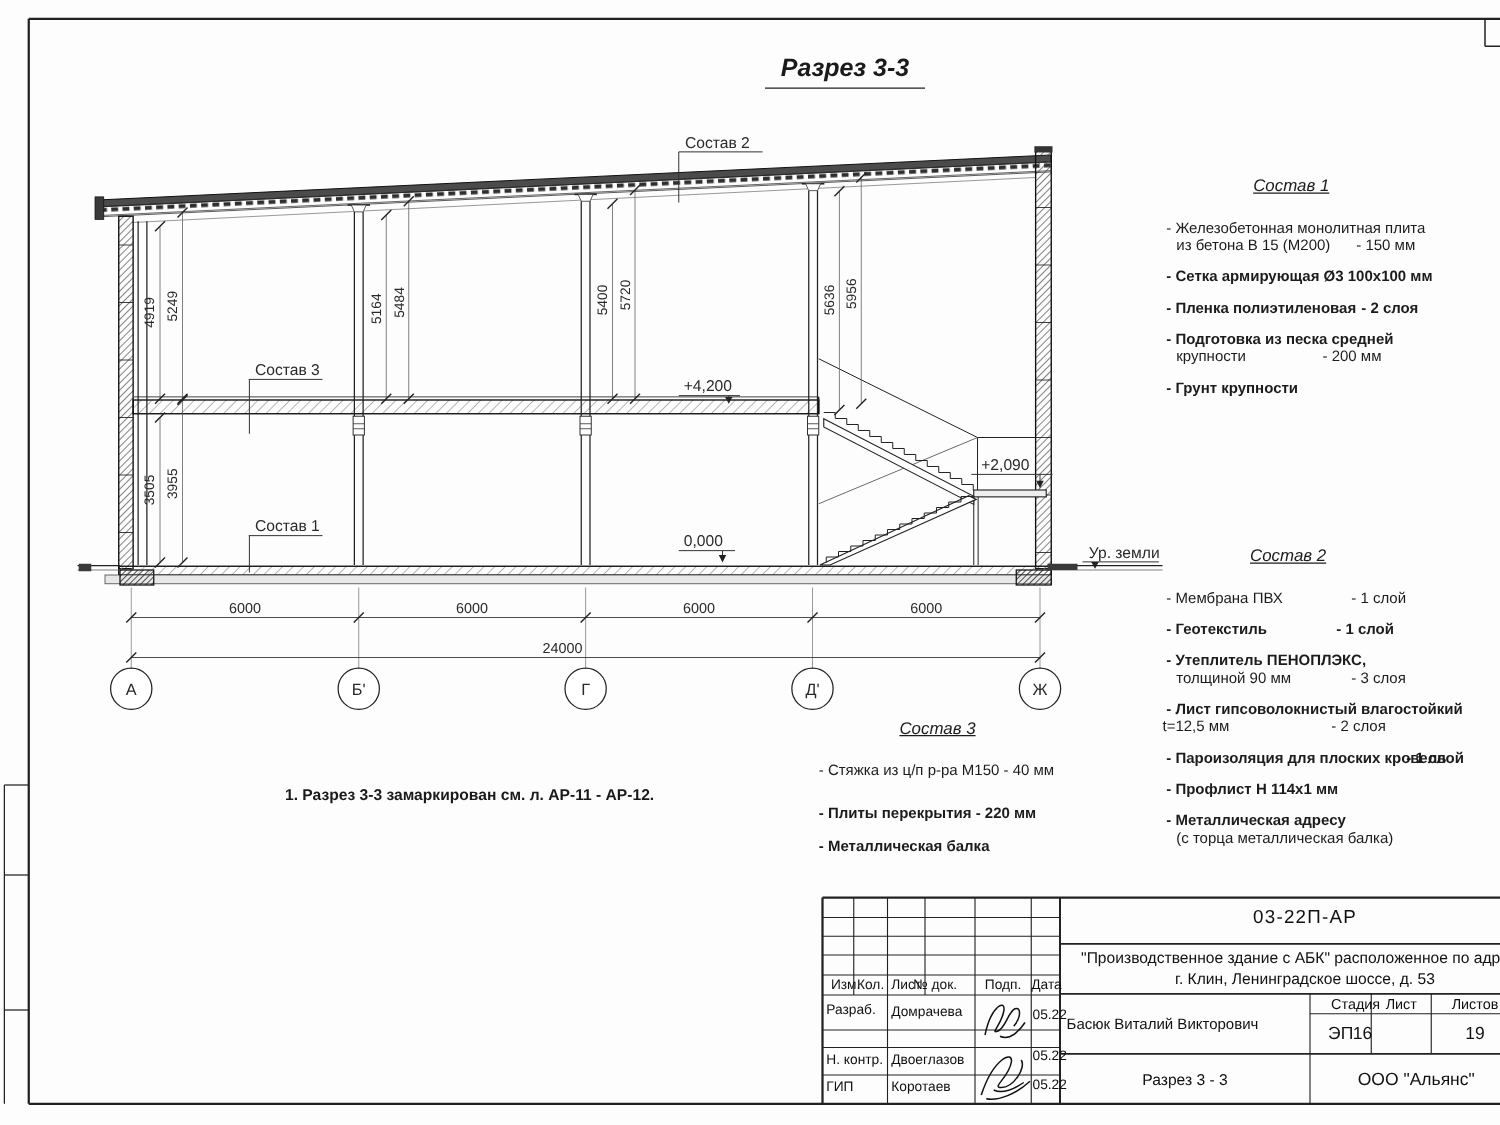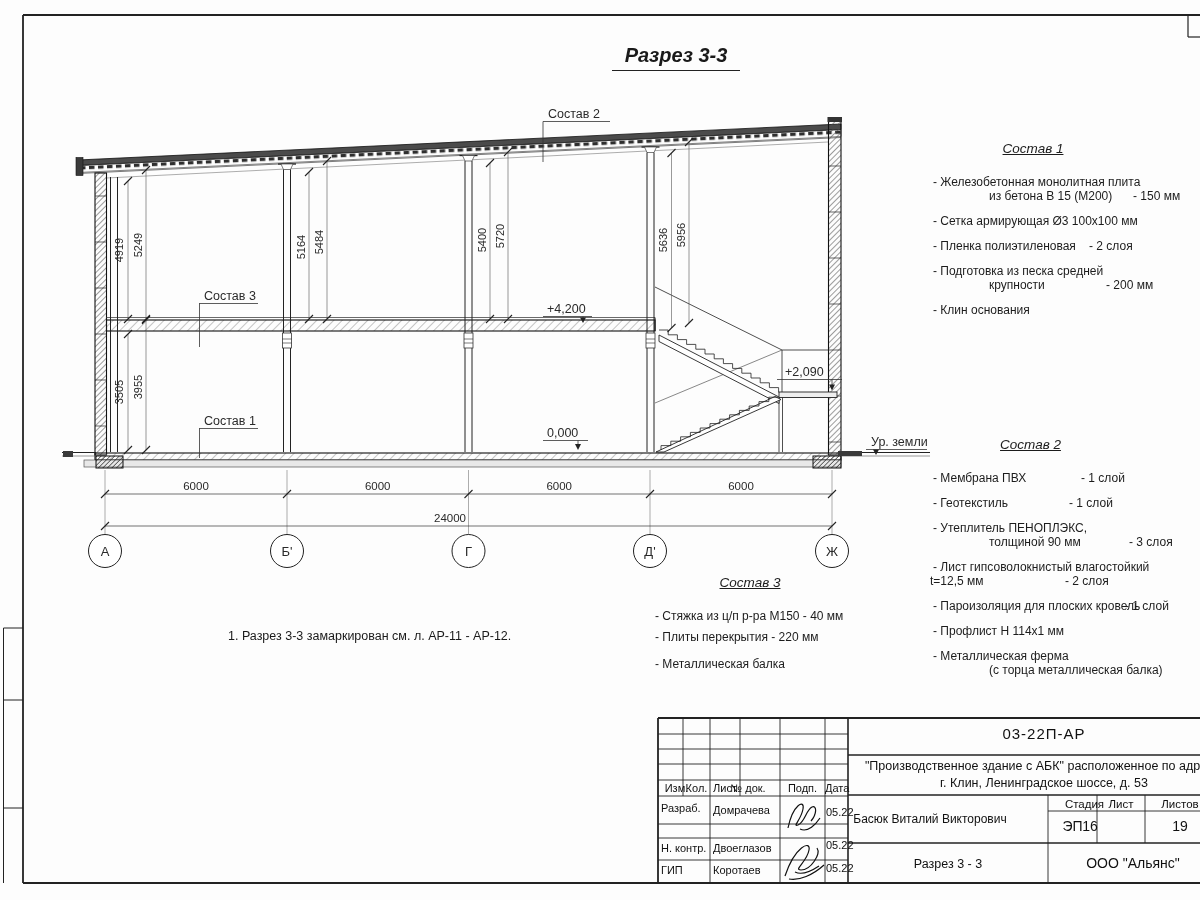--- a/index.html
+++ b/index.html
@@ -4,29 +4,29 @@
 <style>
   html,body{margin:0;padding:0;}
   body{width:1200px;height:900px;background:#fdfdfd;overflow:hidden;position:relative;
        font-family:"Liberation Sans",sans-serif;color:#1a1a1a;}
   svg text{font-family:"Liberation Sans",sans-serif;fill:#2a2a2a;}
   .abs{position:absolute;}
   
   #sheet-title{left:612px;top:44px;width:128px;text-align:center;font-size:20px;
     font-style:italic;font-weight:bold;border-bottom:1.6px solid #222;padding-bottom:3px;}
   
-  #note{left:228px;top:629px;font-size:12.5px;}
+  #note{left:228px;top:629px;font-size:12.5px;font-weight:bold;}
   
   .spec{position:absolute;font-size:12px;line-height:14px;color:#1c1c1c;}
   .spec-h{font-style:italic;text-decoration:underline;text-align:center;
           font-size:13.5px;margin-bottom:19px;font-weight:normal;}
   .sp-line{position:relative;height:14px;white-space:nowrap;}
   .sp-line .r{position:absolute;top:0;}
-  .gap{margin-top:11px;}
-  .ind{padding-left:8px;margin-left:48px;}
+  .gap{margin-top:11px;font-weight:bold;}
+  .ind{padding-left:8px;}
   
   #tb{left:0;top:0;width:1200px;height:900px;pointer-events:none;}
   .tbt{position:absolute;font-size:11px;color:#111;}
   .ctr{text-align:center;}
 </style>
 </head>
 <body>
 
 <svg class="abs" width="1200" height="900" viewBox="0 0 1200 900" style="left:0;top:0">
   <defs>
@@ -325,41 +325,41 @@
 <div class="abs" id="note">1. Разрез 3-3 замаркирован см. л. АР-11 - АР-12.</div>
 
 <div class="spec" style="left:933px;top:142px;width:200px">
   <div class="spec-h">Состав 1</div>
   <div class="sp-line"><span>- Железобетонная  монолитная плита</span></div>
   <div class="sp-line ind"><span>из бетона В 15 (М200)</span><span class="r" style="left:152px">- 150 мм</span></div>
   <div class="sp-line gap"><span>- Сетка армирующая Ø3 100х100 мм</span></div>
   <div class="sp-line gap"><span>- Пленка полиэтиленовая</span><span class="r" style="left:156px">-  2 слоя</span></div>
   <div class="sp-line gap"><span>- Подготовка из песка средней</span></div>
   <div class="sp-line ind"><span>крупности</span><span class="r" style="left:125px">- 200 мм</span></div>
-  <div class="sp-line gap"><span>- Клин основания</span></div>
+  <div class="sp-line gap"><span>- Грунт крупности</span></div>
 </div>
 
 <div class="spec" style="left:933px;top:438px;width:240px">
   <div class="spec-h" style="width:195px">Состав 2</div>
   <div class="sp-line"><span>- Мембрана ПВХ</span><span class="r" style="left:148px">- 1 слой</span></div>
   <div class="sp-line gap"><span>- Геотекстиль</span><span class="r" style="left:136px">- 1 слой</span></div>
   <div class="sp-line gap"><span>- Утеплитель ПЕНОПЛЭКС,</span></div>
   <div class="sp-line ind"><span>толщиной 90 мм</span><span class="r" style="left:148px">- 3 слоя</span></div>
   <div class="sp-line gap"><span>- Лист гипсоволокнистый влагостойкий</span></div>
   <div class="sp-line" style="margin-left:-3px"><span>t=12,5 мм</span><span class="r" style="left:135px">- 2 слоя</span></div>
   <div class="sp-line gap"><span>- Пароизоляция для плоских кровель</span><span class="r" style="left:192px">- 1 слой</span></div>
   <div class="sp-line gap"><span>- Профлист Н 114х1 мм</span></div>
-  <div class="sp-line gap"><span>- Металлическая ферма</span></div>
+  <div class="sp-line gap"><span>- Металлическая адресу</span></div>
   <div class="sp-line ind"><span>(с торца металлическая балка)</span></div>
 </div>
 
 <div class="spec" style="left:655px;top:576px;width:190px">
   <div class="spec-h">Состав 3</div>
   <div class="sp-line"><span>- Стяжка из ц/п р-ра М150 - 40 мм</span></div>
-  <div class="sp-line gap" style="margin-top:7px"><span>- Плиты перекрытия - 220 мм</span></div>
+  <div class="sp-line gap" style="margin-top:20px"><span>- Плиты перекрытия - 220 мм</span></div>
   <div class="sp-line gap" style="margin-top:13px"><span>- Металлическая балка</span></div>
 </div>
 
 <div id="tb">
   <div class="tbt ctr" style="left:848px;top:725px;width:392px;font-size:15px;letter-spacing:1px">03-22П-АР</div>
   <div class="tbt ctr" style="left:848px;top:759px;width:392px;font-size:12.5px">"Производственное здание с АБК" расположенное по адресу:</div>
   <div class="tbt ctr" style="left:848px;top:776px;width:392px;font-size:12.5px">г. Клин, Ленинградское шоссе, д. 53</div>
 
   <div class="tbt ctr" style="left:658px;top:782px;width:37px">Изм.</div>
   <div class="tbt ctr" style="left:683px;top:782px;width:27px">Кол.</div>

